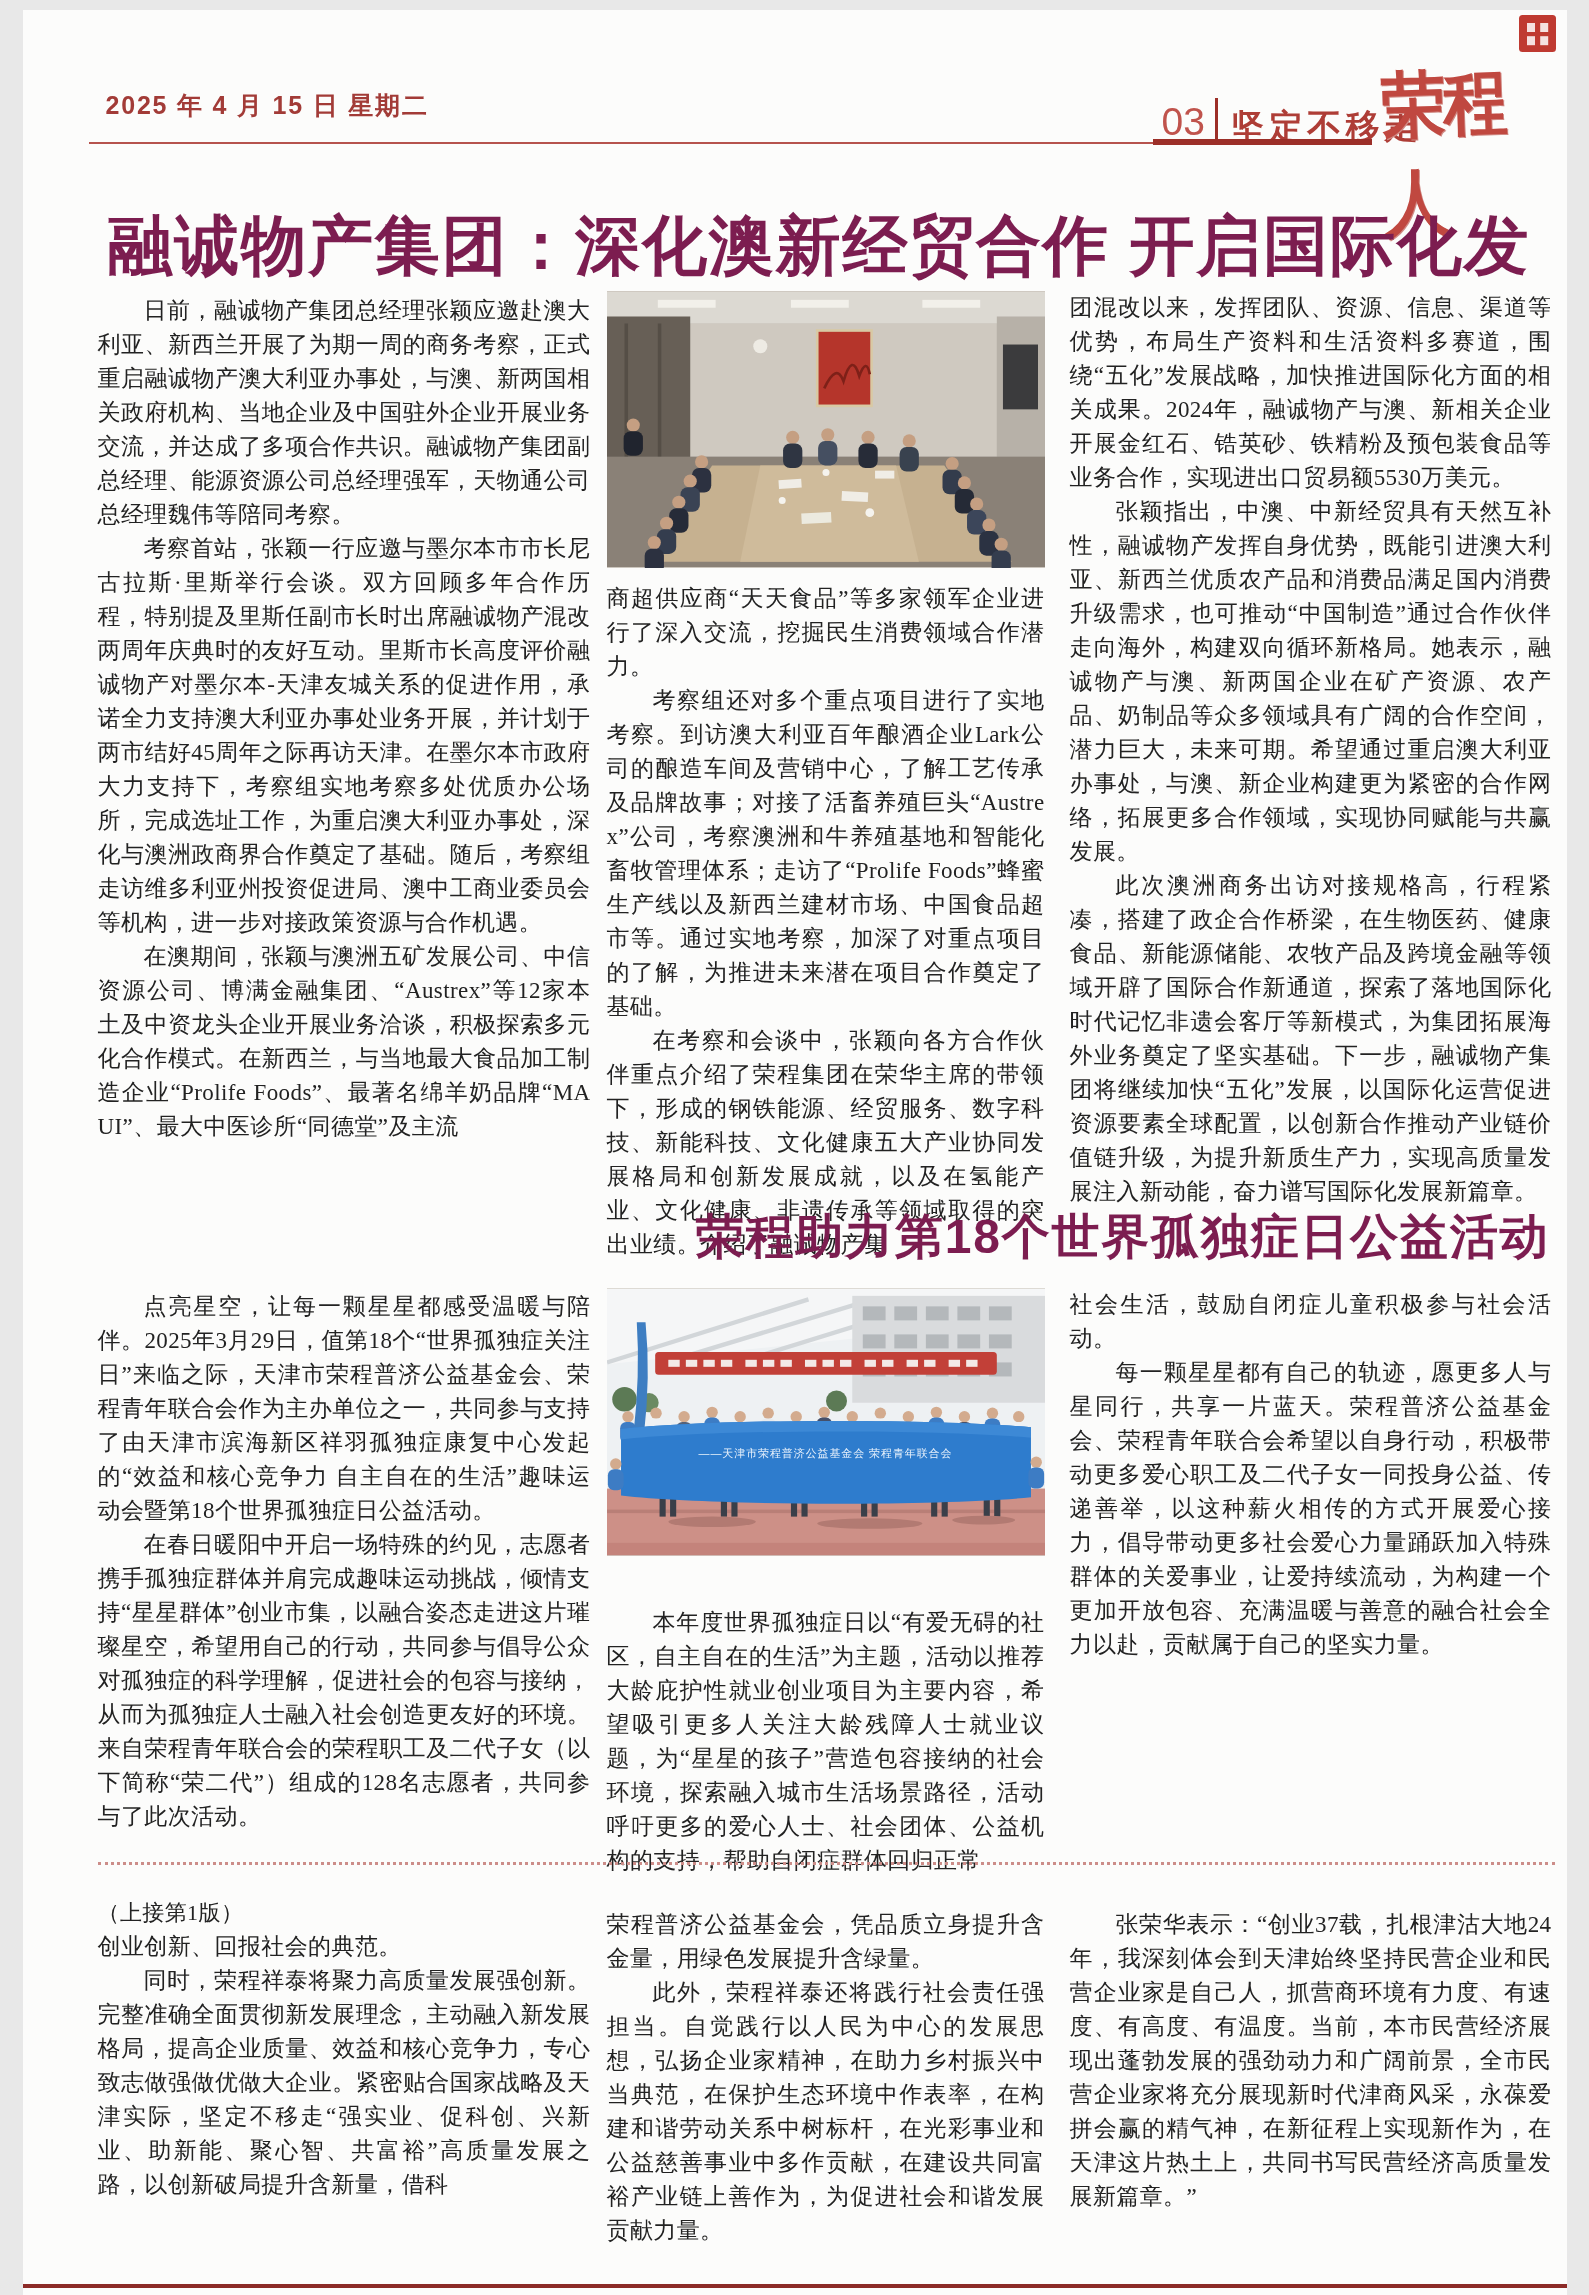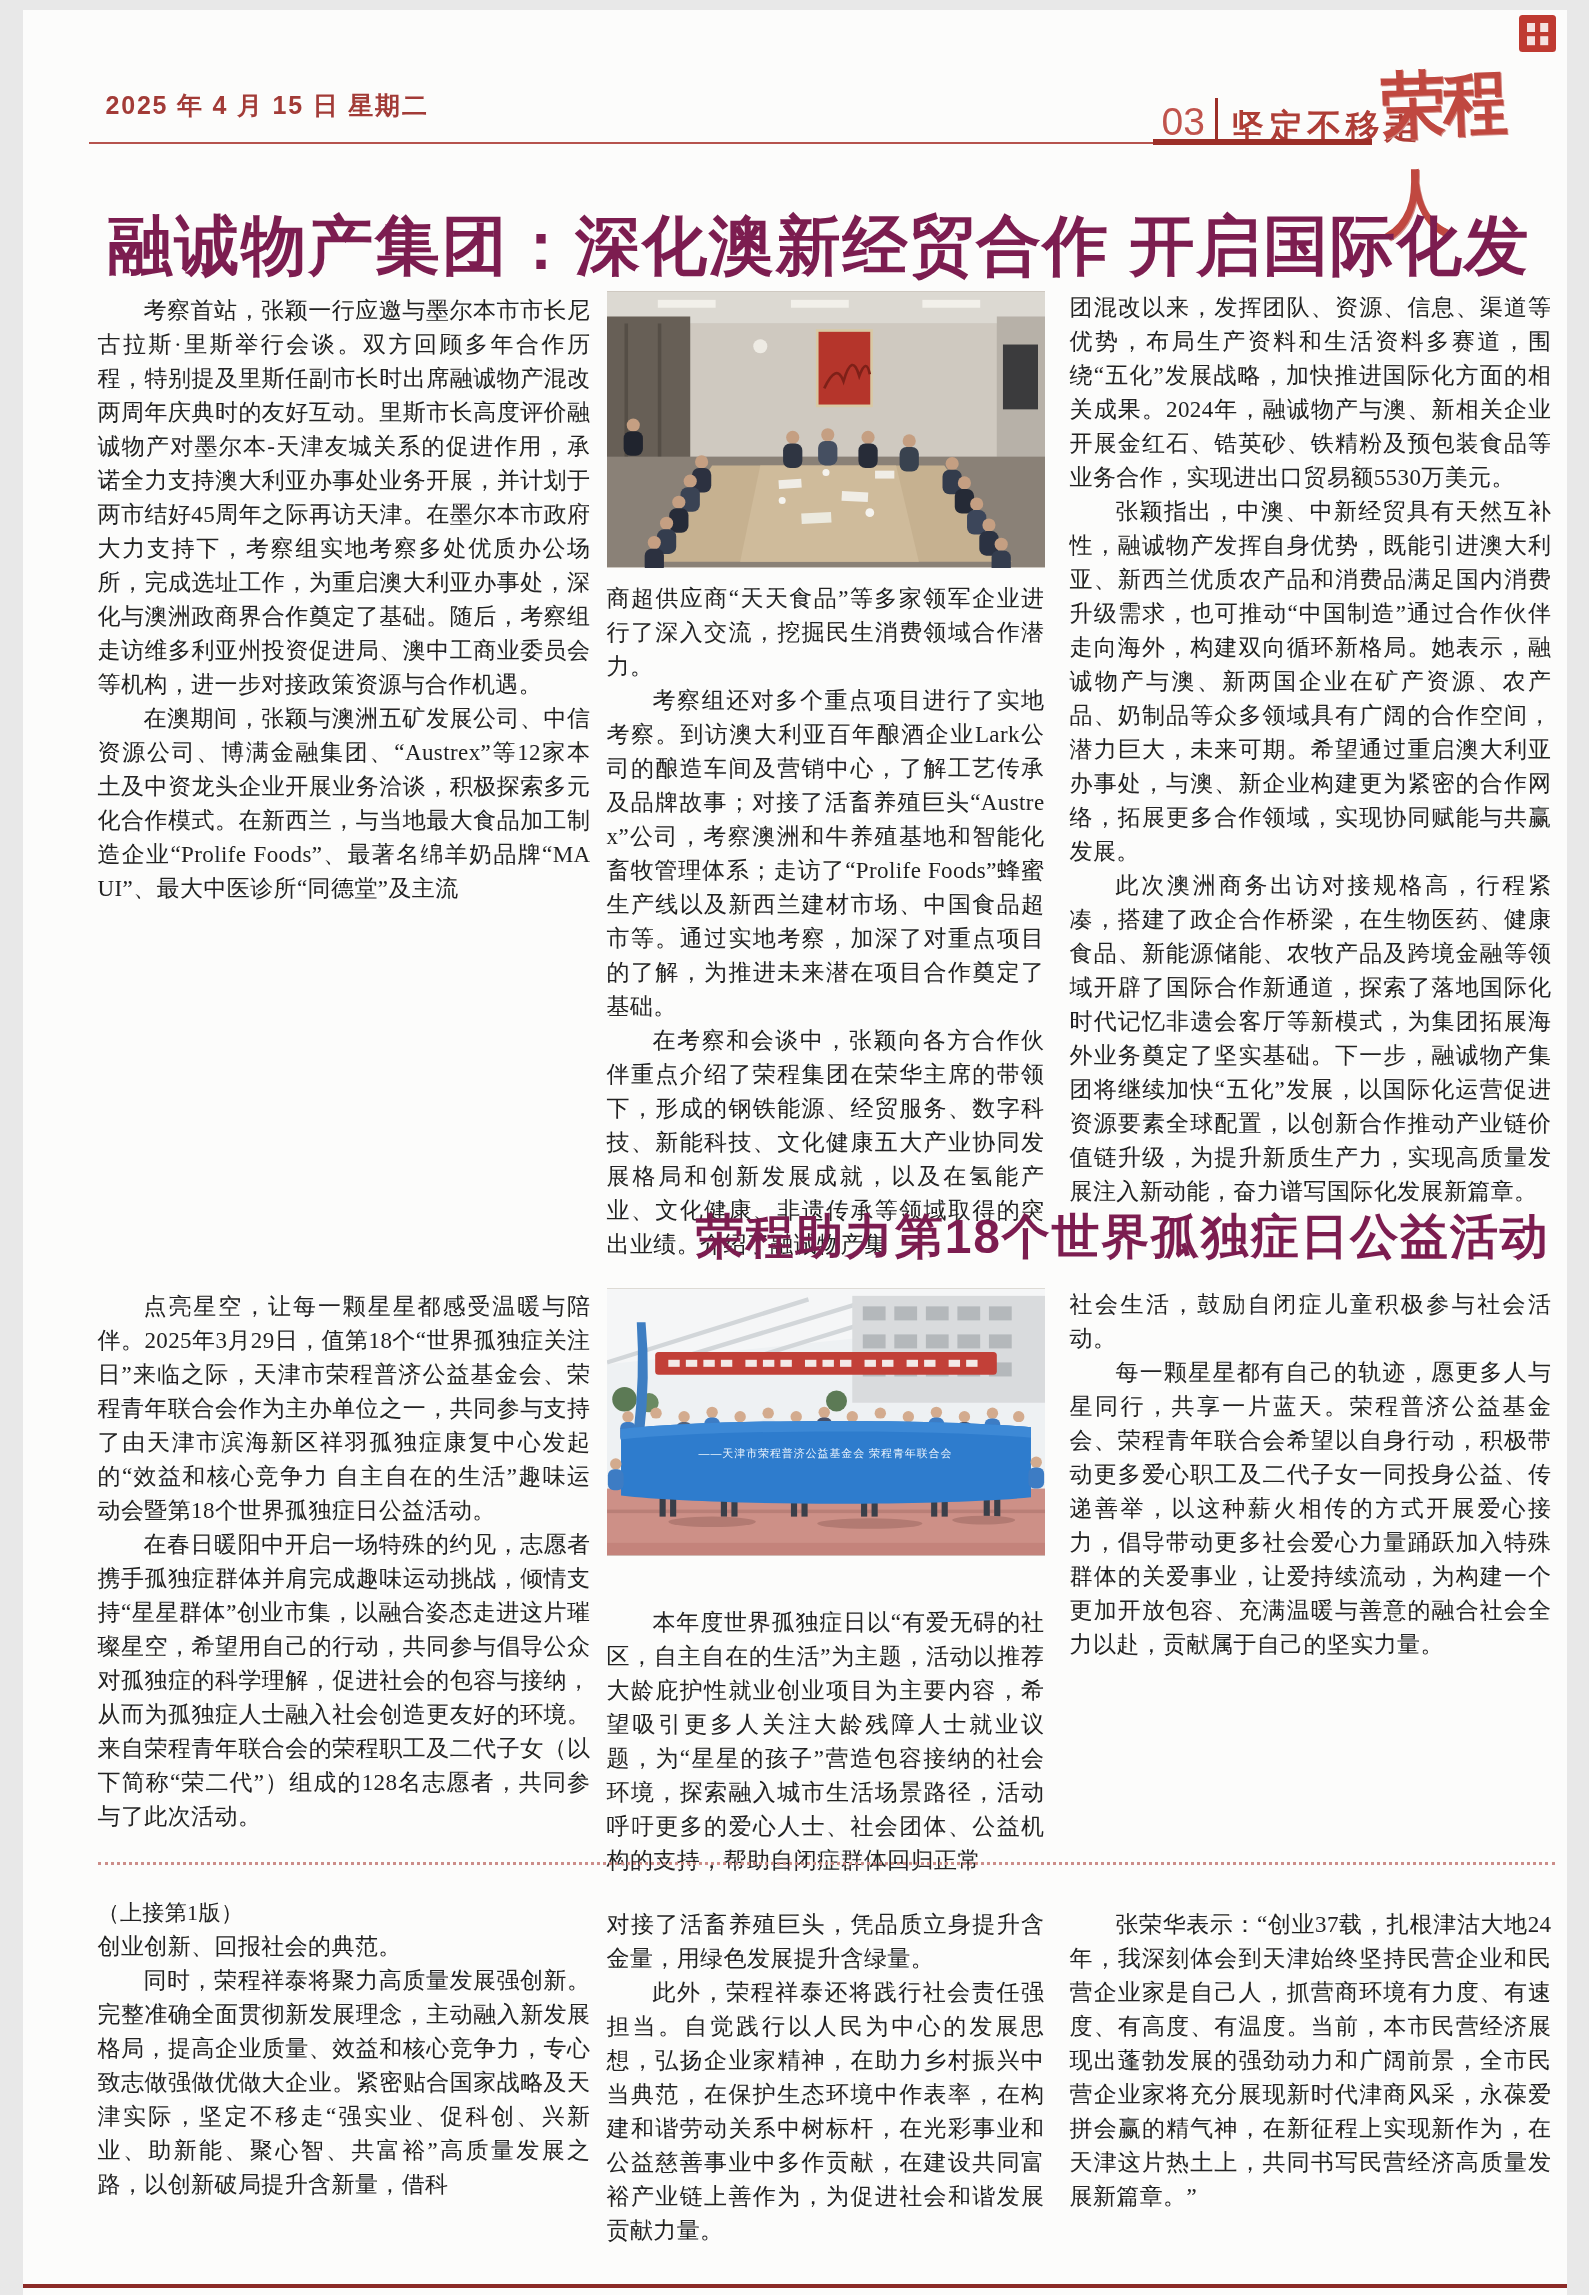--- a/index.html
+++ b/index.html
@@ -117,20 +117,21 @@
       <use href="#pers" x="394" y="212" fill="#333c4c"></use>
       <use href="#pers" x="408" y="234" fill="#252a36"></use>
       <use href="#pers" x="422" y="258" fill="#3c465a"></use>
       <use href="#pers" x="436" y="282" fill="#2b3242"></use>
       <use href="#pers" x="450" y="304" fill="#343d4e"></use>
       <use href="#pers" x="30" y="168" fill="#20242e"></use>
     </svg>
   </div>
 
   <div class="col c-a1-1">
+    <p>日前，融诚物产集团总经理张颖应邀赴澳大利亚、新西兰开展了为期一周的商务考察，正式重启融诚物产澳大利亚办事处，与澳、新两国相关政府机构、当地企业及中国驻外企业开展业务交流，并达成了多项合作共识。融诚物产集团副总经理、能源资源公司总经理强军，天物通公司总经理魏伟等陪同考察。</p>
     <p>考察首站，张颖一行应邀与墨尔本市市长尼古拉斯·里斯举行会谈。双方回顾多年合作历程，特别提及里斯任副市长时出席融诚物产混改两周年庆典时的友好互动。里斯市长高度评价融诚物产对墨尔本-天津友城关系的促进作用，承诺全力支持澳大利亚办事处业务开展，并计划于两市结好45周年之际再访天津。在墨尔本市政府大力支持下，考察组实地考察多处优质办公场所，完成选址工作，为重启澳大利亚办事处，深化与澳洲政商界合作奠定了基础。随后，考察组走访维多利亚州投资促进局、澳中工商业委员会等机构，进一步对接政策资源与合作机遇。</p>
     <p>在澳期间，张颖与澳洲五矿发展公司、中信资源公司、博满金融集团、“Austrex”等12家本土及中资龙头企业开展业务洽谈，积极探索多元化合作模式。在新西兰，与当地最大食品加工制造企业“Prolife Foods”、最著名绵羊奶品牌“MAUI”、最大中医诊所“同德堂”及主流</p>
   </div>
   <div class="col c-a1-2">
     <p class="noindent">商超供应商“天天食品”等多家领军企业进行了深入交流，挖掘民生消费领域合作潜力。</p>
     <p>考察组还对多个重点项目进行了实地考察。到访澳大利亚百年酿酒企业Lark公司的酿造车间及营销中心，了解工艺传承及品牌故事；对接了活畜养殖巨头“Austrex”公司，考察澳洲和牛养殖基地和智能化畜牧管理体系；走访了“Prolife Foods”蜂蜜生产线以及新西兰建材市场、中国食品超市等。通过实地考察，加深了对重点项目的了解，为推进未来潜在项目合作奠定了基础。</p>
     <p>在考察和会谈中，张颖向各方合作伙伴重点介绍了荣程集团在荣华主席的带领下，形成的钢铁能源、经贸服务、数字科技、新能科技、文化健康五大产业协同发展格局和创新发展成就，以及在氢能产业、文化健康、非遗传承等领域取得的突出业绩。介绍了融诚物产集</p>
   </div>
   <div class="col c-a1-3">
     <p class="noindent">团混改以来，发挥团队、资源、信息、渠道等优势，布局生产资料和生活资料多赛道，围绕“五化”发展战略，加快推进国际化方面的相关成果。2024年，融诚物产与澳、新相关企业开展金红石、锆英砂、铁精粉及预包装食品等业务合作，实现进出口贸易额5530万美元。</p>
@@ -252,21 +253,21 @@
   </div>
 
   <div class="dotted-div"></div>
 
   <div class="col c-ct-1">
     <p class="noindent cont-note">（上接第1版）</p>
     <p class="noindent">创业创新、回报社会的典范。</p>
     <p>同时，荣程祥泰将聚力高质量发展强创新。完整准确全面贯彻新发展理念，主动融入新发展格局，提高企业质量、效益和核心竞争力，专心致志做强做优做大企业。紧密贴合国家战略及天津实际，坚定不移走“强实业、促科创、兴新业、助新能、聚心智、共富裕”高质量发展之路，以创新破局提升含新量，借科</p>
   </div>
   <div class="col c-ct-2">
-    <p class="noindent">对接了活畜养殖巨头，凭品质立身提升含金量，用绿色发展提升含绿量。</p>
+    <p class="noindent">荣程普济公益基金会，凭品质立身提升含金量，用绿色发展提升含绿量。</p>
     <p>此外，荣程祥泰还将践行社会责任强担当。自觉践行以人民为中心的发展思想，弘扬企业家精神，在助力乡村振兴中当典范，在保护生态环境中作表率，在构建和谐劳动关系中树标杆，在光彩事业和公益慈善事业中多作贡献，在建设共同富裕产业链上善作为，为促进社会和谐发展贡献力量。</p>
   </div>
   <div class="col c-ct-3">
     <p>张荣华表示：“创业37载，扎根津沽大地24年，我深刻体会到天津始终坚持民营企业和民营企业家是自己人，抓营商环境有力度、有速度、有高度、有温度。当前，本市民营经济展现出蓬勃发展的强劲动力和广阔前景，全市民营企业家将充分展现新时代津商风采，永葆爱拼会赢的精气神，在新征程上实现新作为，在天津这片热土上，共同书写民营经济高质量发展新篇章。”</p>
   </div>
 
   <div class="footer-rule"></div>
 </div>
 
 

